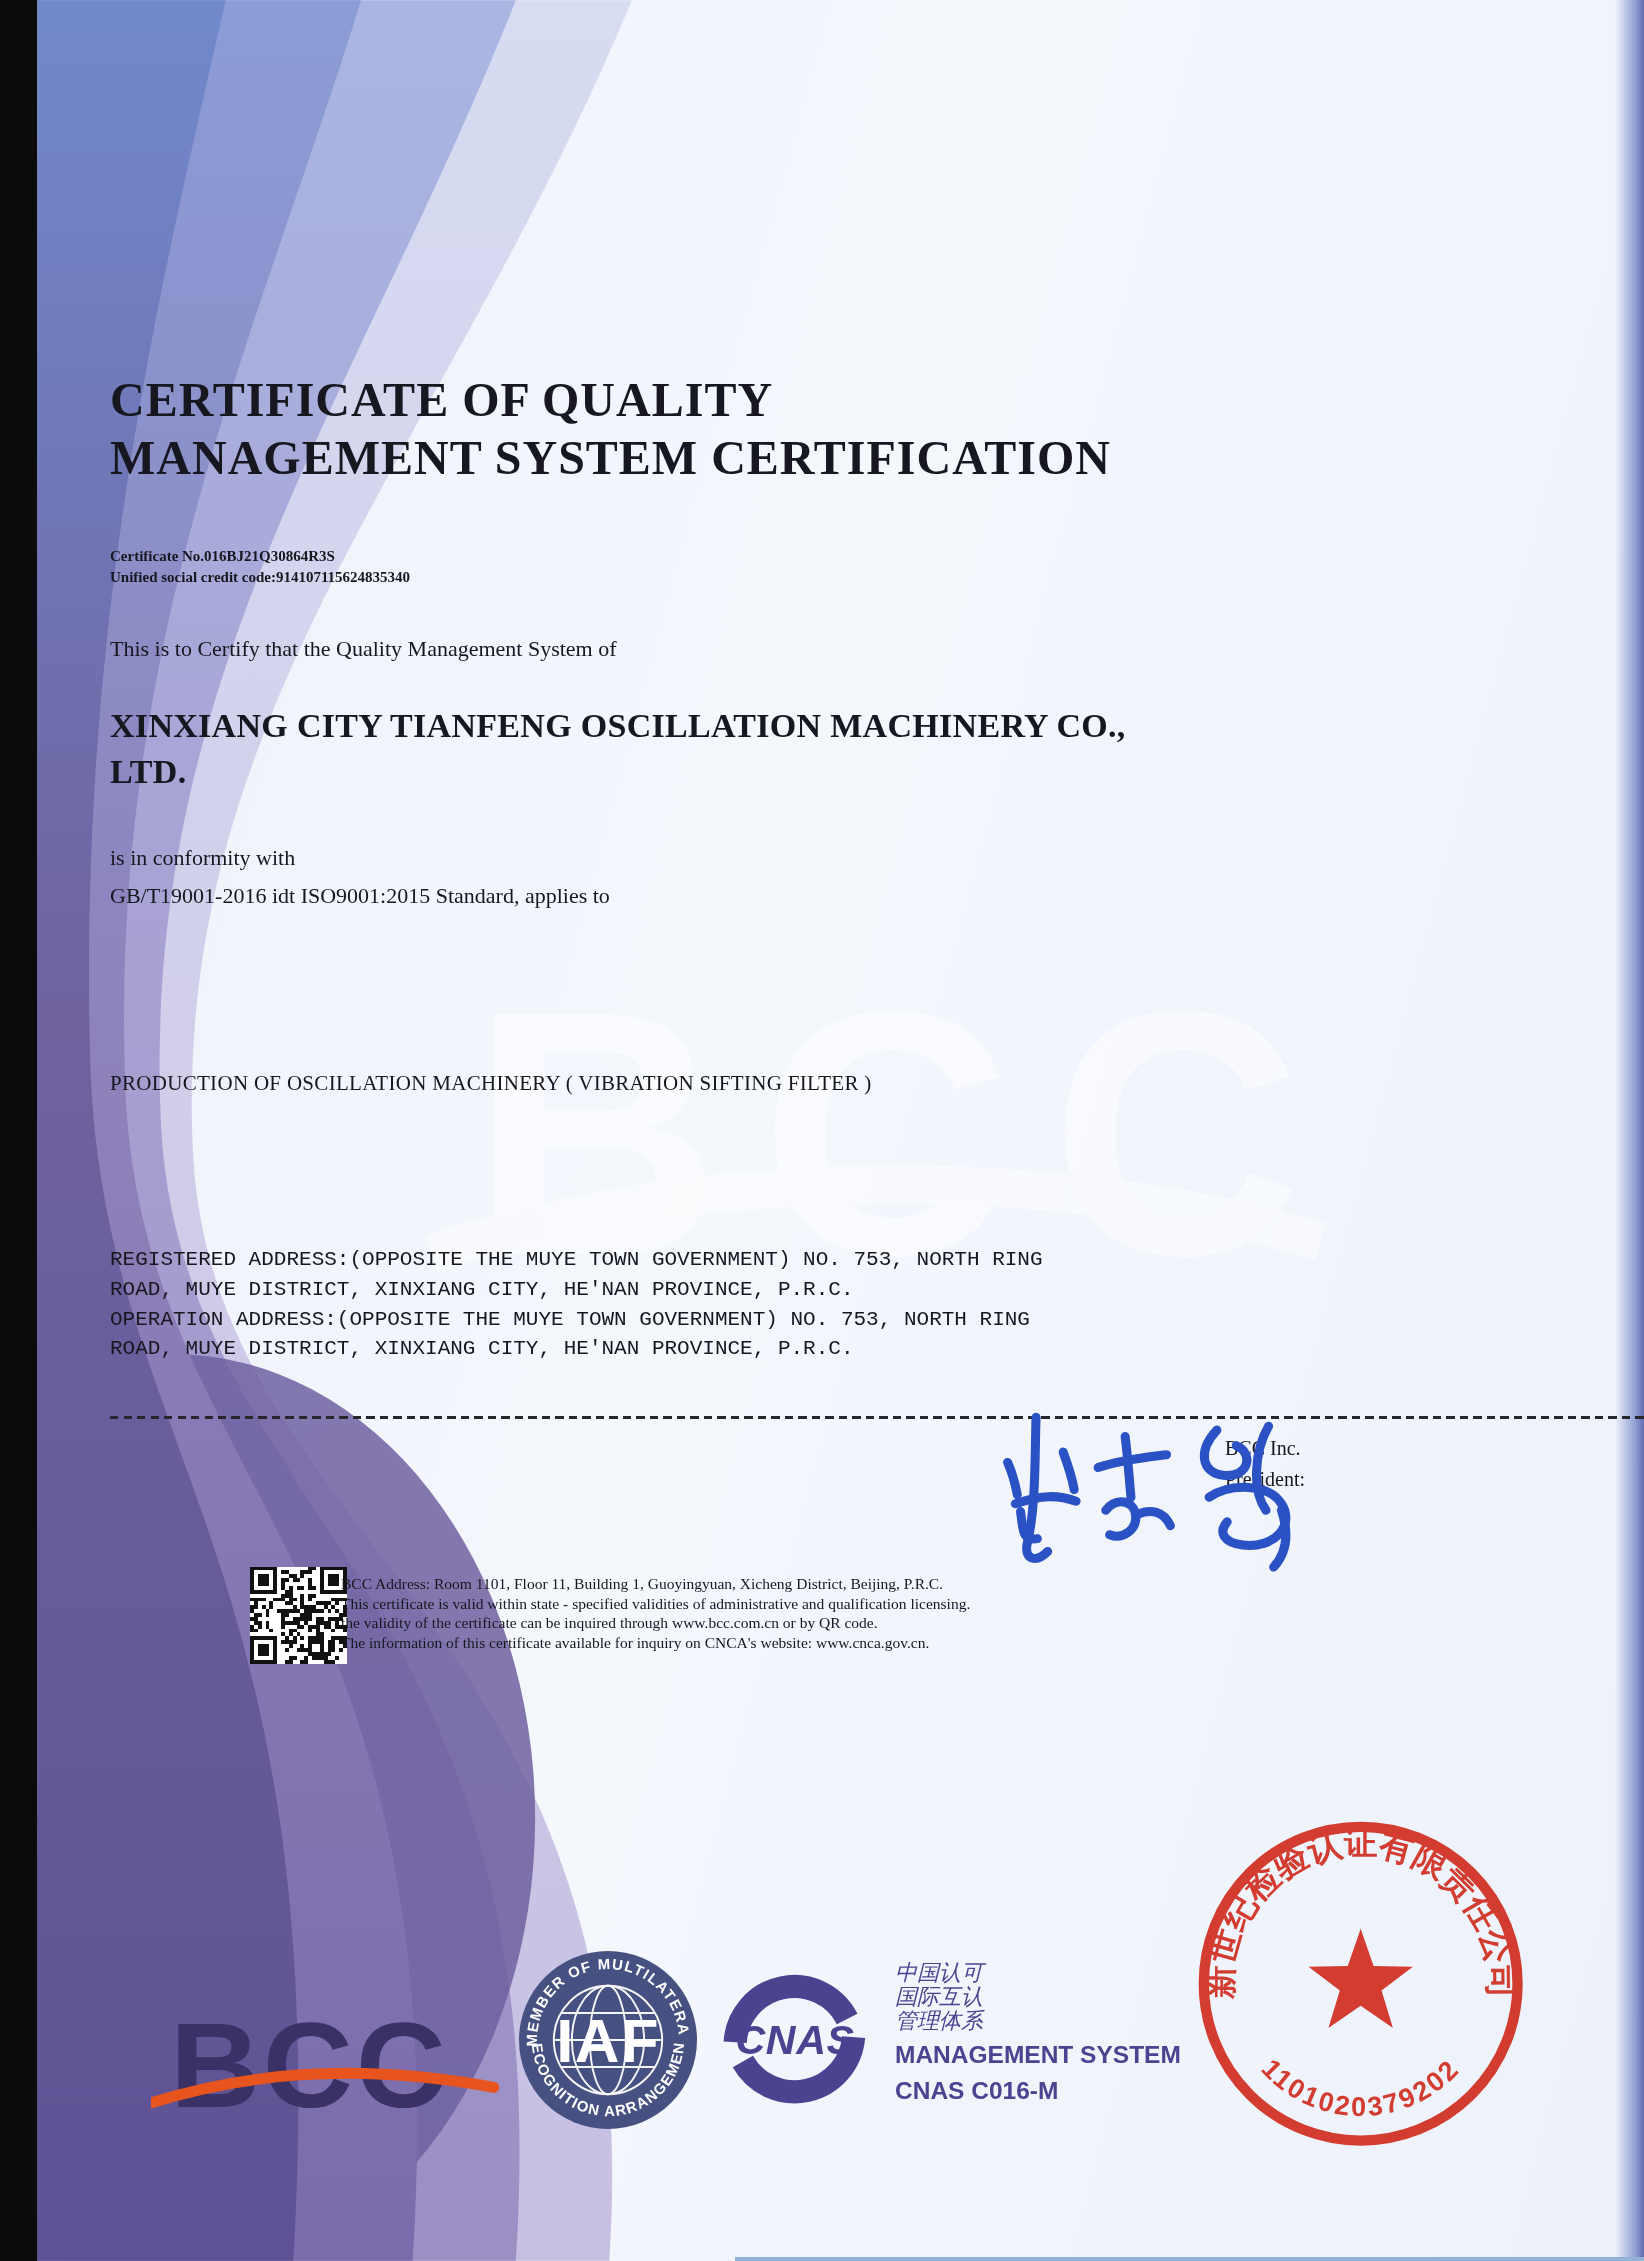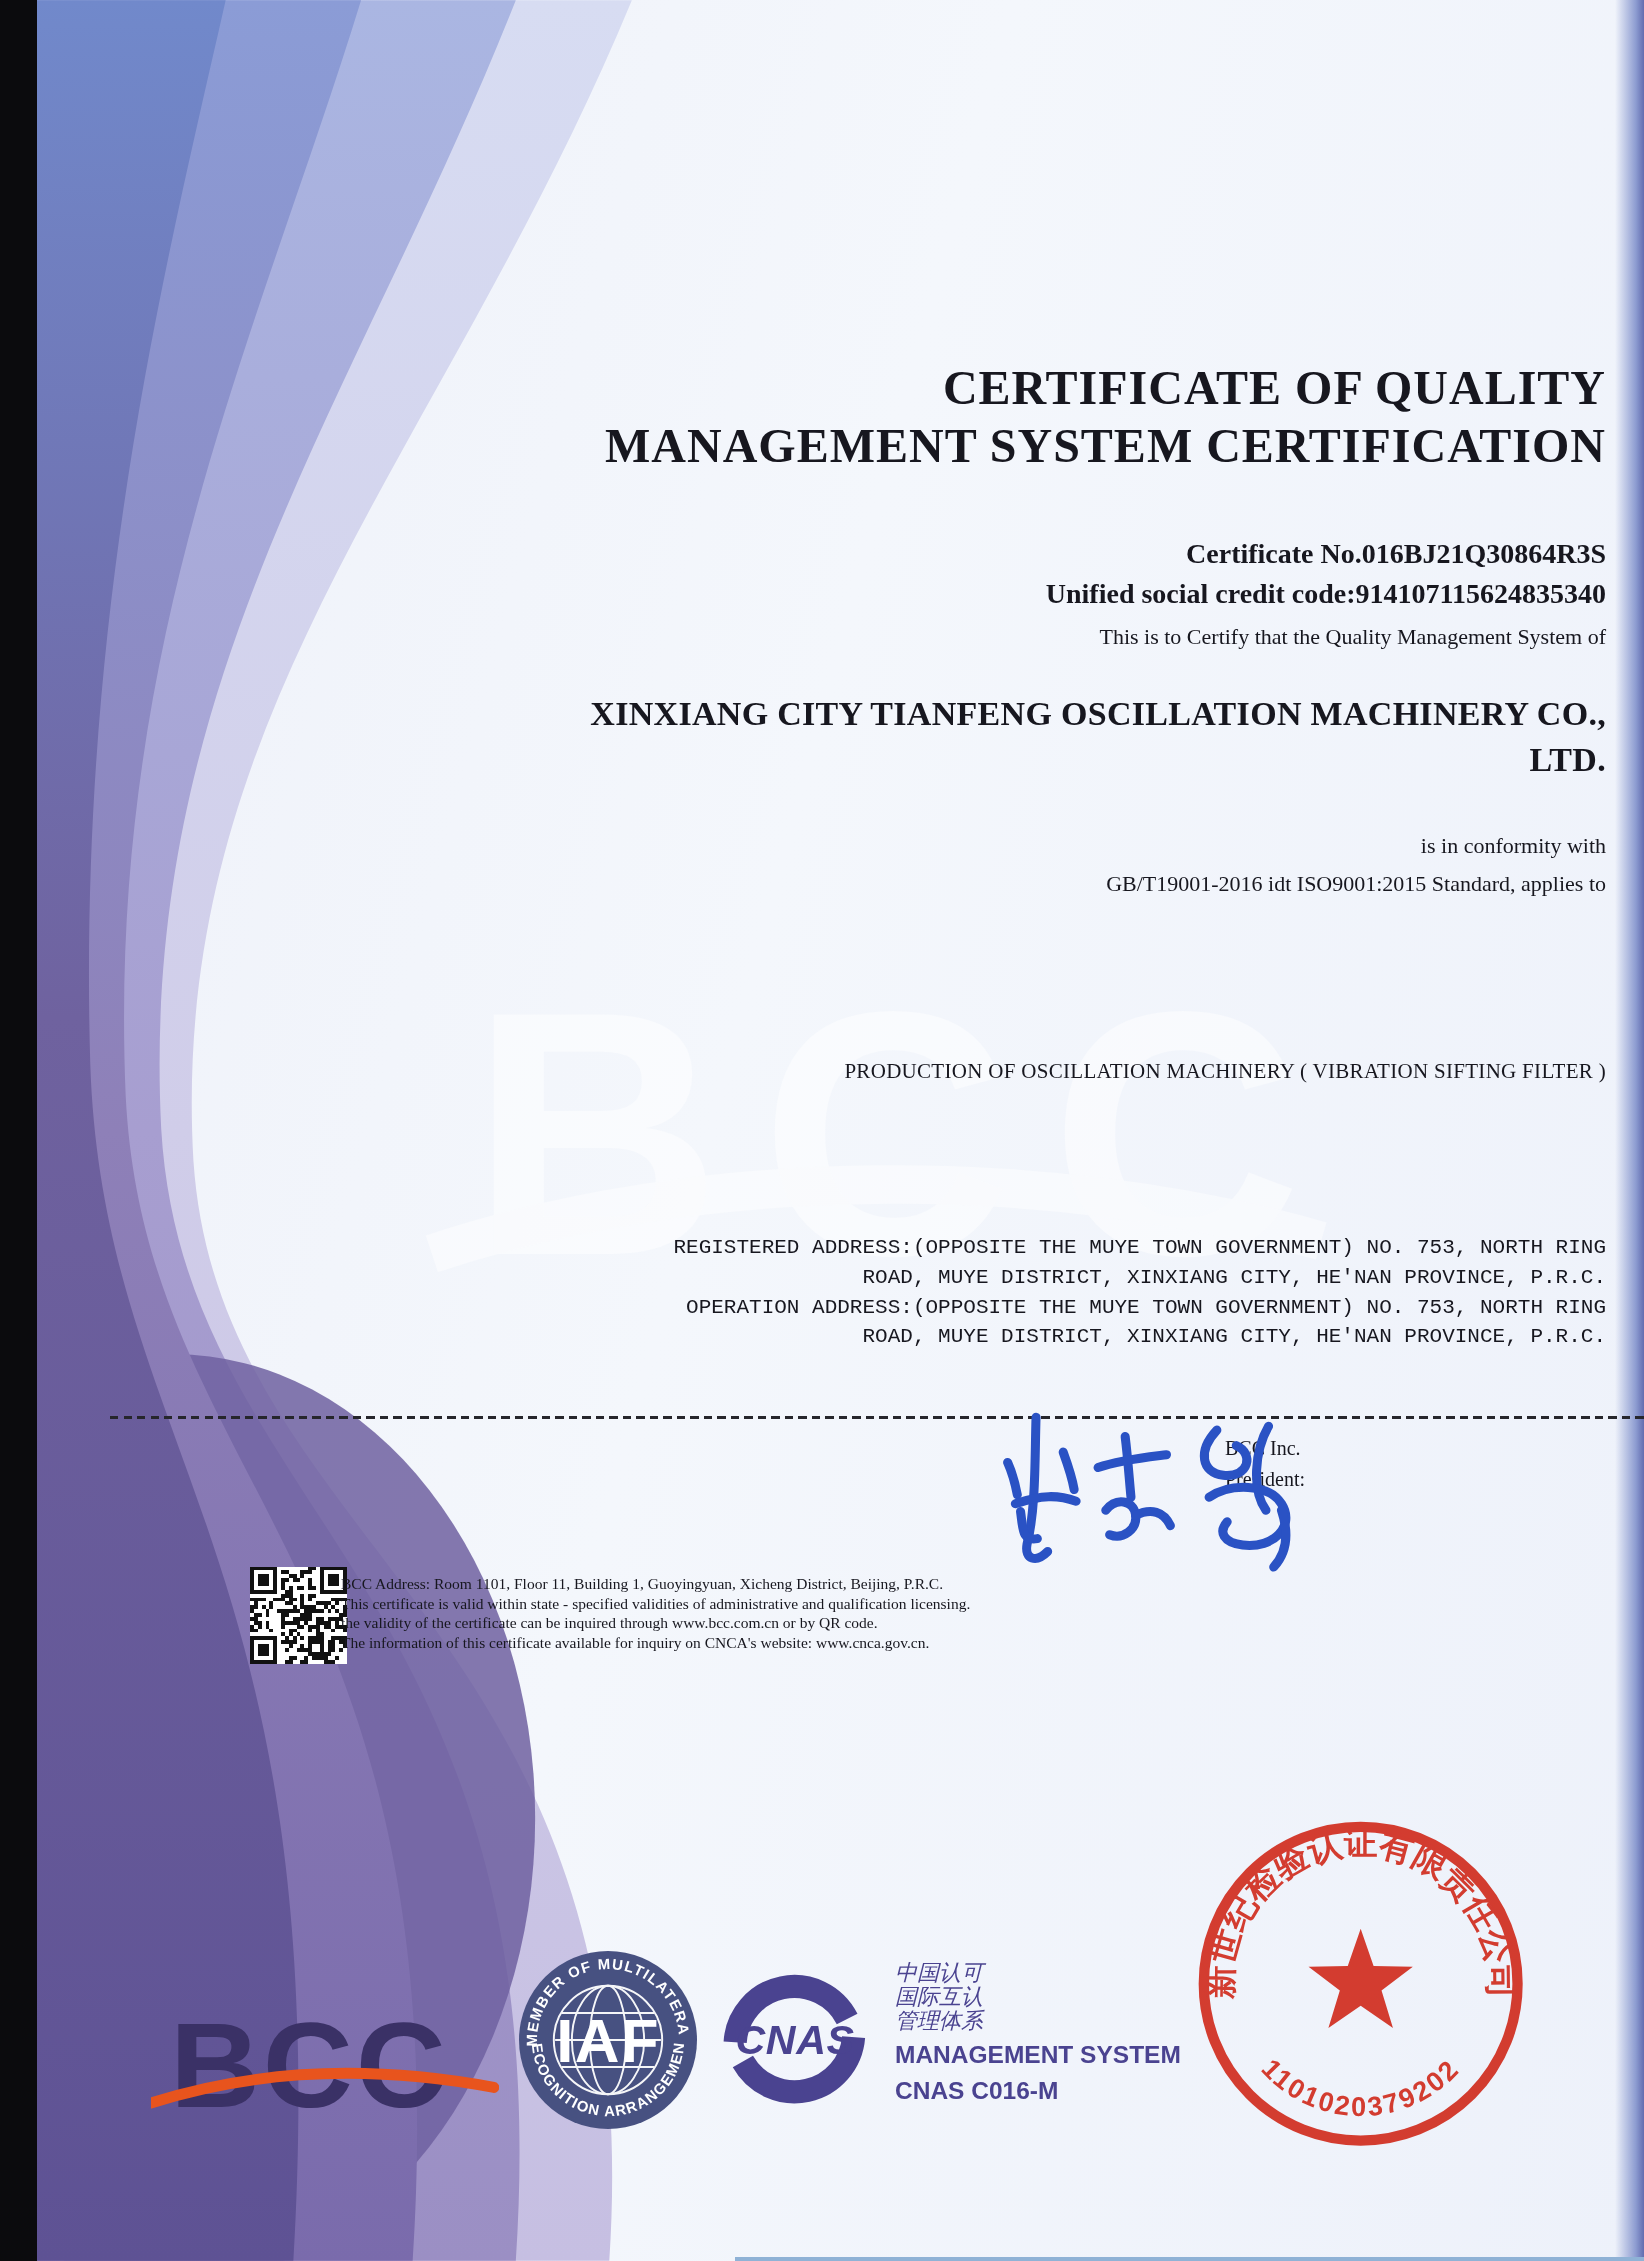--- a/index.html
+++ b/index.html
@@ -2,27 +2,27 @@
 <html style="font-size:10.3px"><head>
 <meta charset="utf-8">
 <style>
   html,body{margin:0;padding:0;background:#222;}
   .page{
     position:relative; width:1645px; height:2261px; overflow:hidden;
     background:linear-gradient(105deg,#eef1f9 0%,#f4f7fc 45%,#edf1fa 100%);
     font-family:"Liberation Serif", serif; color:#17171f;
   }
   .abs{position:absolute;}
-  .centered{position:absolute; left:110px; right:39px; text-align:right;}
+  .centered{position:absolute; left:110px; right:39px; text-align:left;margin-top:12px;}
   .scan-edge-left{left:0; top:0; width:37px; height:2261px; background:#0b0b0d;}
   .scan-edge-right{right:0; top:0; width:30px; height:2261px;
     background:linear-gradient(to right, rgba(123,140,201,0) 0%, rgba(123,140,201,.85) 70%, #5c66ab 100%);}
   .scan-edge-bottom{left:735px; right:0; bottom:0; height:4.5px; background:#8fb2d6;}
   .title{top:359px; font-size:48px; font-weight:bold; letter-spacing:1px; line-height:1.2;}
-  .certno{top:534px; font-size:28px; font-weight:bold; line-height:1.42;}
+  .certno{top:534px; font-size:15px; font-weight:bold; line-height:1.42;}
   .certify{top:624px; font-size:22px;}
   .company{top:691px; font-size:34px; font-weight:bold; line-height:1.34; letter-spacing:0.3px;}
   .conformity{top:833px; font-size:22px;}
   .standard{top:871px; font-size:22px;}
   .scope{top:1059px; font-size:21px; letter-spacing:0.3px;}
   .addresses{top:1233px; font-size:21px; line-height:1.42;font-family:Liberation Mono, monospace;}
   .sepline{top:1416px; left:110px; right:0; height:3.2px;
     background:repeating-linear-gradient(to right,#26262c 0 8.4px, transparent 8.4px 13.5px);}
   .dates{top:1433px; left:232px; width:580px; font-size:20px; line-height:1.55; text-align:center;}
   .issuer{top:1433px; left:1225px; font-size:20px; line-height:1.55;}

